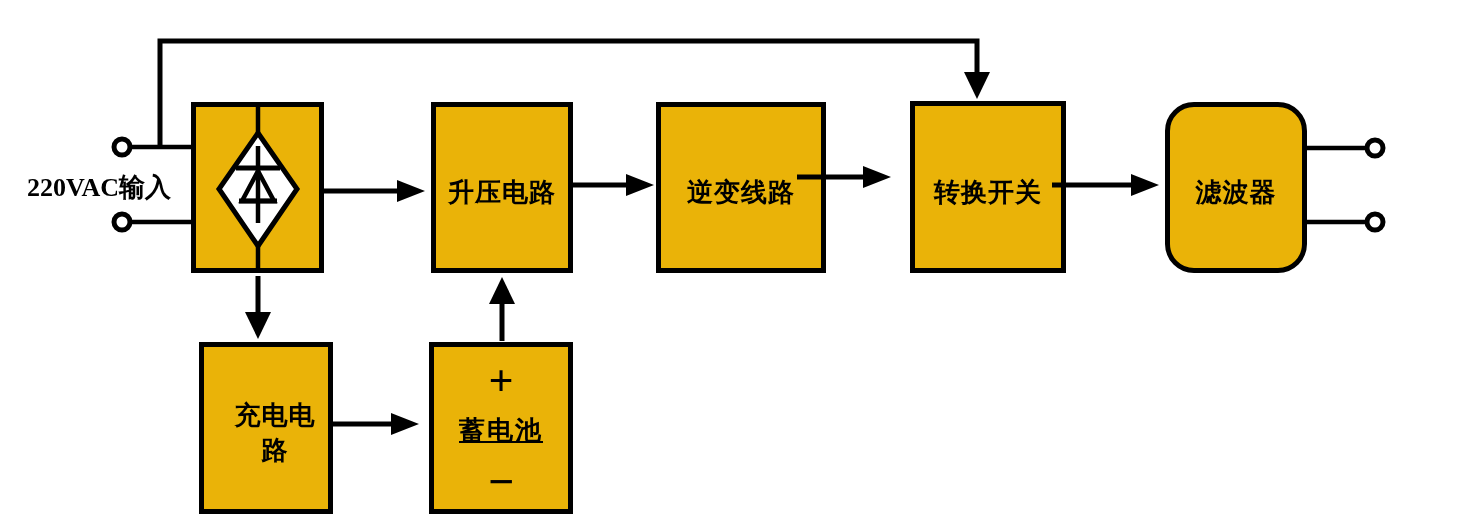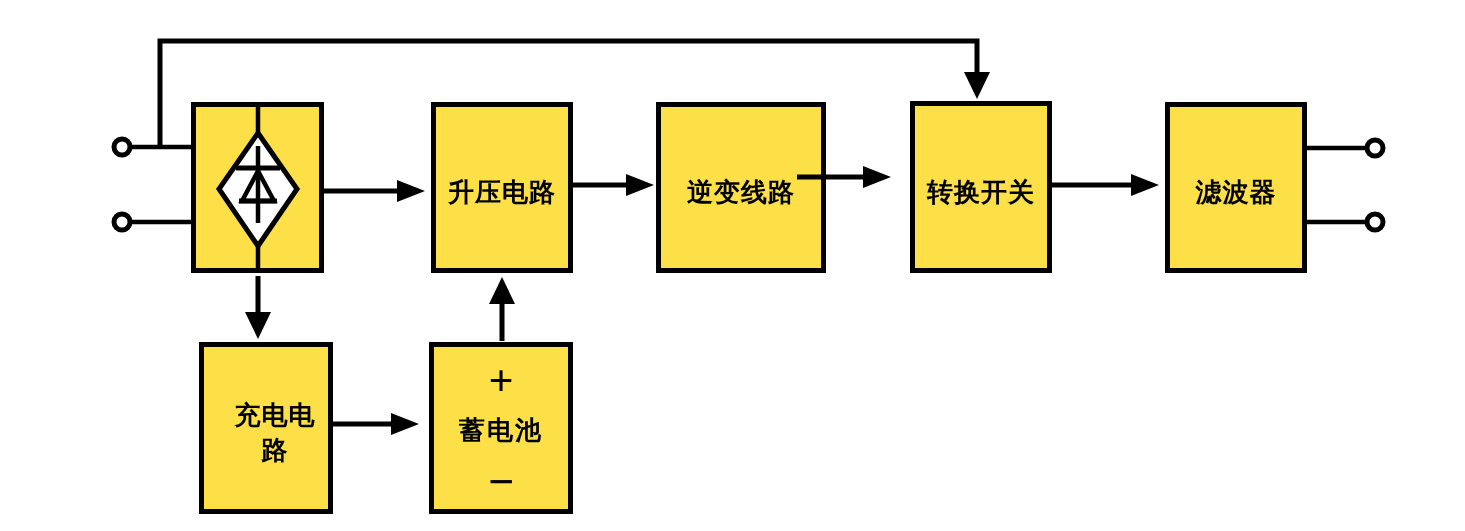--- a/index.html
+++ b/index.html
@@ -21,21 +21,21 @@
     left: 0; top: 0;
     width: 1465px;
     height: 531px;
     z-index: 3;
     pointer-events: none;
   }
   .block {
     position: absolute;
     box-sizing: border-box;
     border: 5px solid #000000;
-    background: #fde047;
+    background: #eab308;
     display: flex;
     align-items: center;
     justify-content: center;
     z-index: 1;
   }
   .block-label {
     font-size: 26px;
     font-weight: bold;
     letter-spacing: 1px;
     text-align: center;
@@ -46,22 +46,22 @@
     font-size: 26px;
     font-weight: bold;
     text-align: center;
     z-index: 2;
     white-space: nowrap;
   }
   
   .blk-rectifier { left: 191px; top: 102px; width: 133px; height: 171px; }
   .blk-boost     { left: 431px; top: 102px; width: 142px; height: 171px; }
   .blk-inverter  { left: 656px; top: 102px; width: 170px; height: 171px; }
-  .blk-transfer  { left: 910px; top: 101px; width: 142px; height: 172px; }
-  .blk-filter    { left: 1165px; top: 102px; width: 142px; height: 171px; }
+  .blk-transfer  { left: 910px; top: 101px; width: 156px; height: 172px; }
+  .blk-filter    { left: 1165px; top: 102px; width: 142px; height: 171px; border-radius: 29px; }
   .blk-charger   { left: 199px; top: 342px; width: 134px; height: 172px; padding-left: 18px; }
   .blk-battery   { left: 429px; top: 342px; width: 144px; height: 172px; }
 
   .lbl-input  { left: 16px;  top: 170px; width: 166px; }
   .lbl-output { left: 1311px; top: 163px; width: 152px; }
 
   .battery-inner {
     position: relative;
     width: 100%; height: 100%;
   }
@@ -73,20 +73,21 @@
     font-weight: bold;
     line-height: 1;
   }
   .battery-name {
     position: absolute;
     left: 0; right: 0; top: 66px;
     text-align: center;
     font-size: 26px;
     font-weight: bold;
     letter-spacing: 2px;
+    text-decoration: underline;
   }
   .battery-minus {
     position: absolute;
     left: 0; right: 0; top: 112px;
     text-align: center;
     font-size: 46px;
     font-weight: bold;
     line-height: 1;
   }
 </style>
@@ -118,20 +119,21 @@
   </div>
 
   <div class="block blk-battery">
     <div class="battery-inner">
       <div class="battery-plus">+</div>
       <div class="battery-name">蓄电池</div>
       <div class="battery-minus">−</div>
     </div>
   </div>
 
+  <div class="io-label lbl-input">220VAC输入</div>
 
   <svg class="wires" viewBox="0 0 1465 531" xmlns="http://www.w3.org/2000/svg">
 
     <polyline points="160,147 160,41 977,41 977,76" fill="none" stroke="#000" stroke-width="5"></polyline>
     <polygon points="977,99 964,72 990,72" fill="#000"></polygon>
 
     <circle cx="122" cy="147" r="8" fill="#fff" stroke="#000" stroke-width="5"></circle>
     <circle cx="122" cy="222" r="8" fill="#fff" stroke="#000" stroke-width="5"></circle>
     <line x1="130" y1="147" x2="193" y2="147" stroke="#000" stroke-width="4.5"></line>
     <line x1="130" y1="222" x2="193" y2="222" stroke="#000" stroke-width="4.5"></line>

